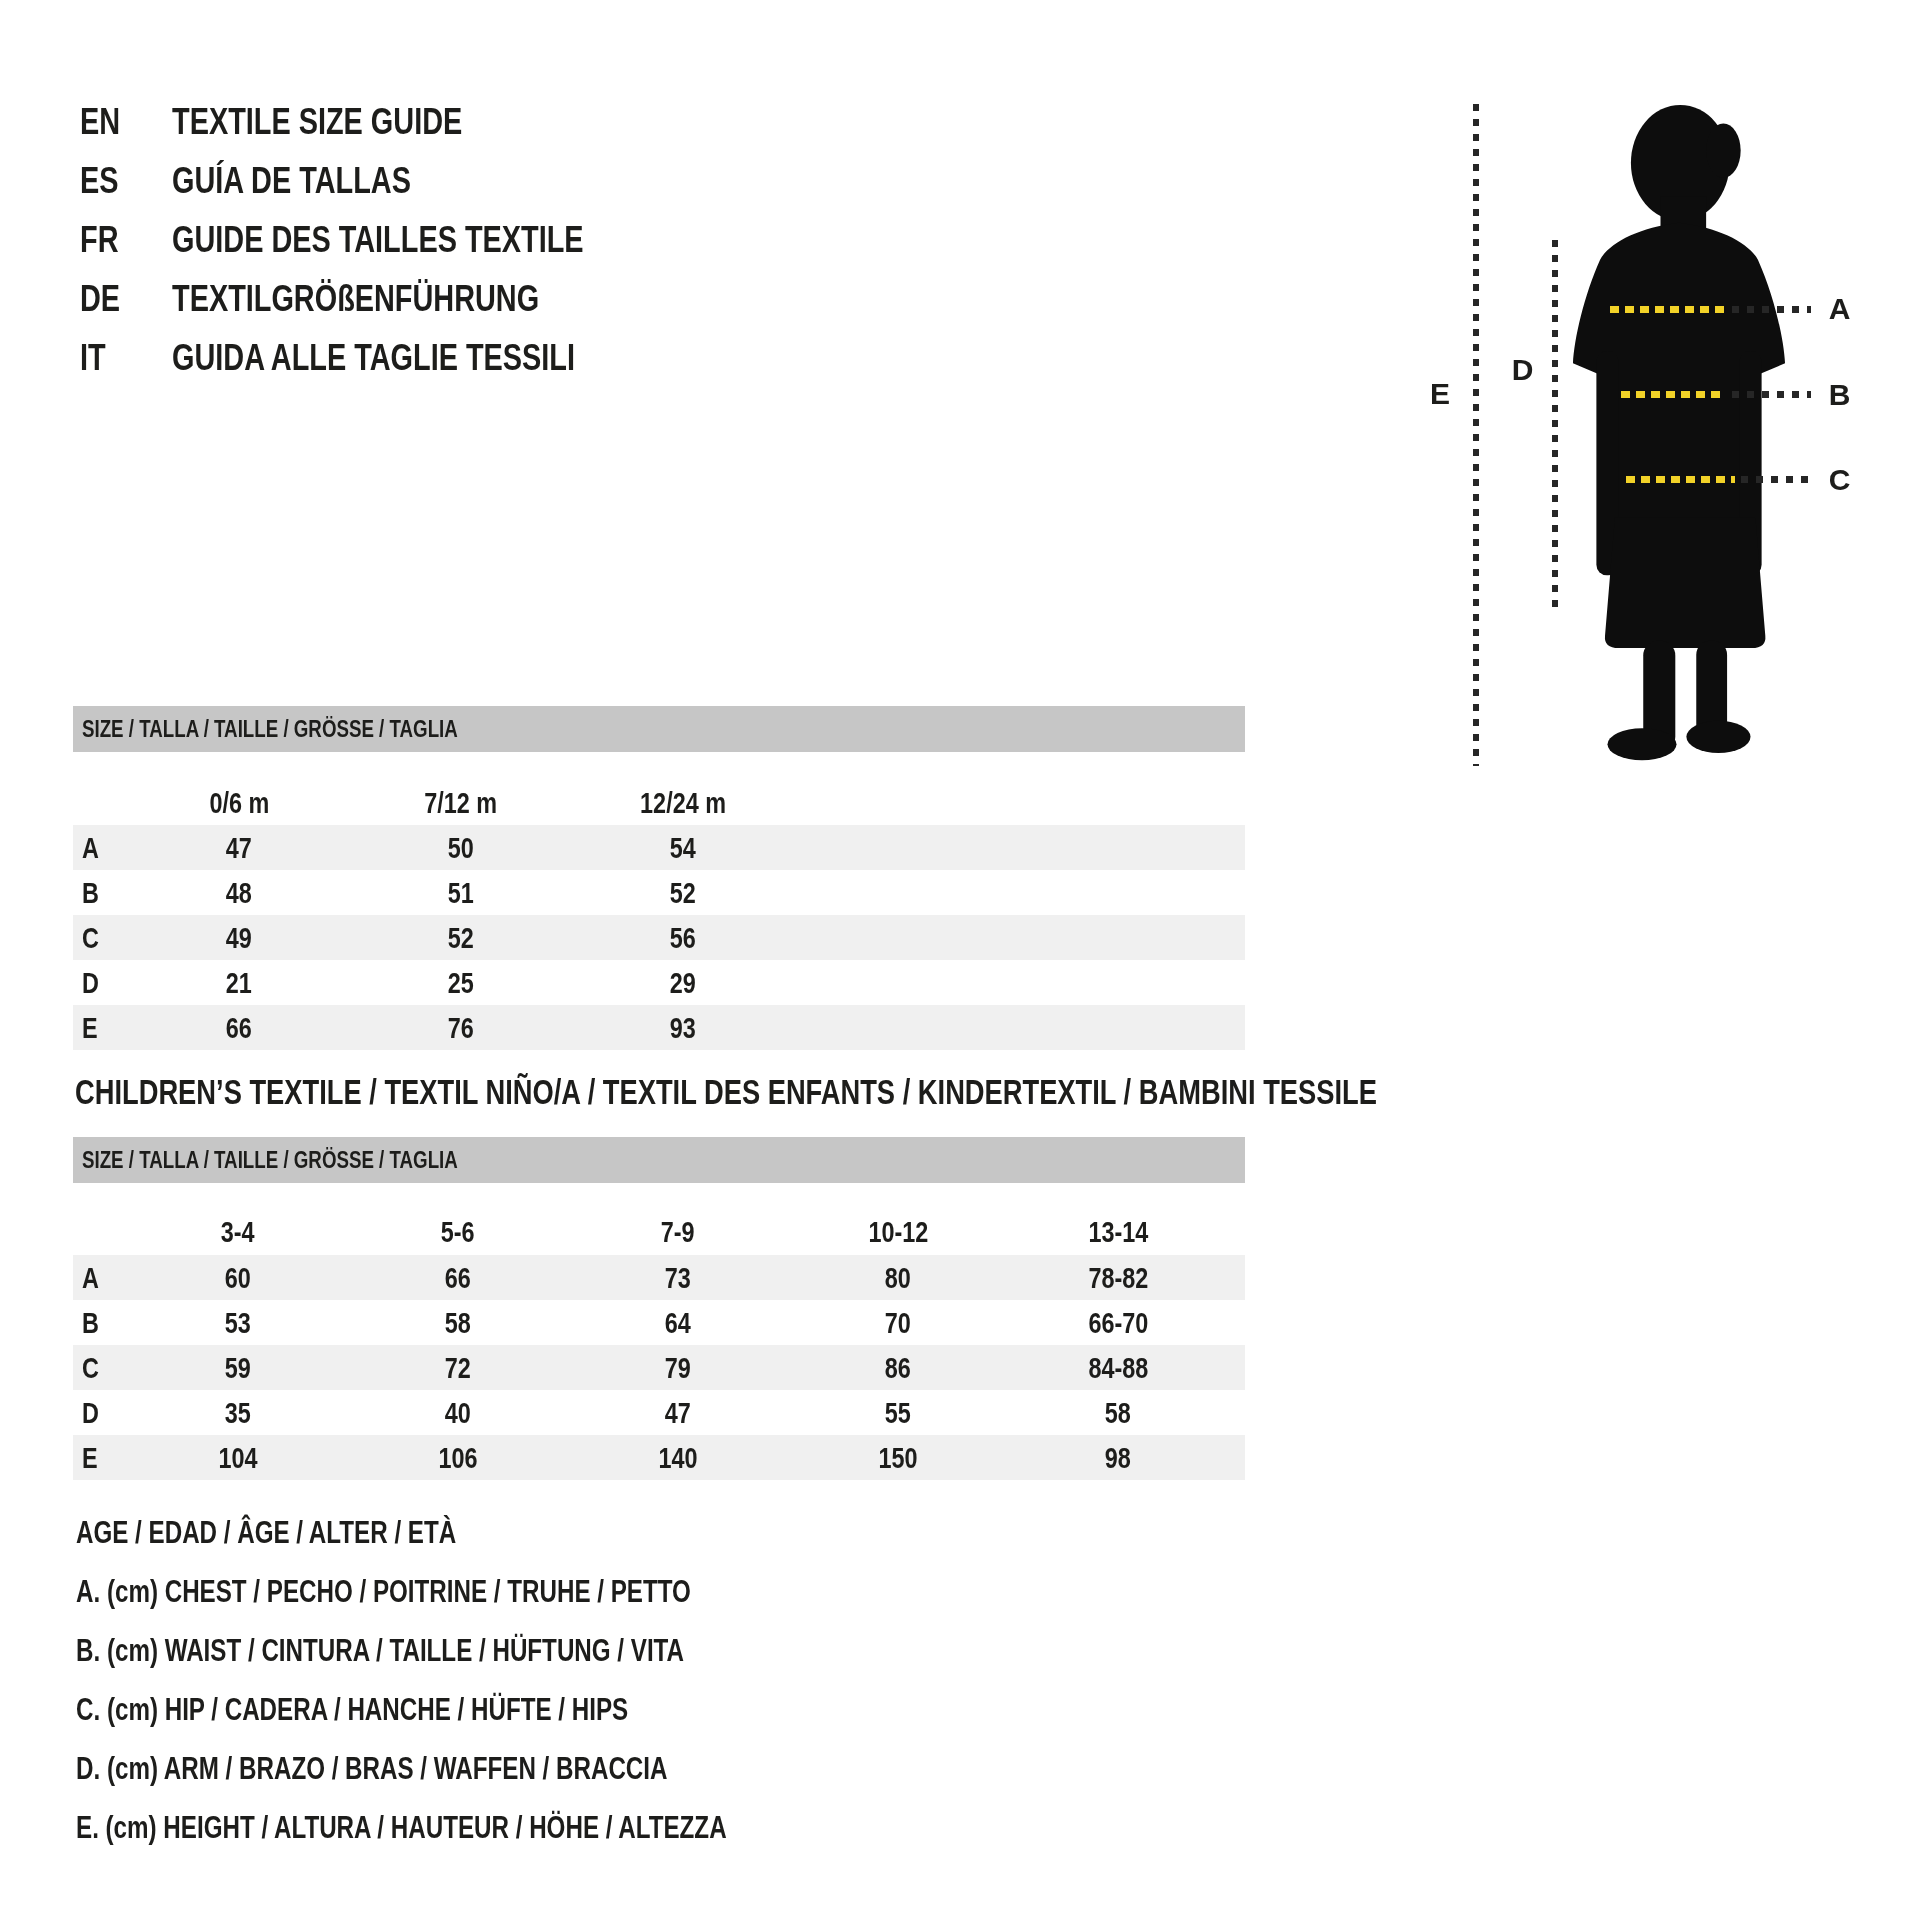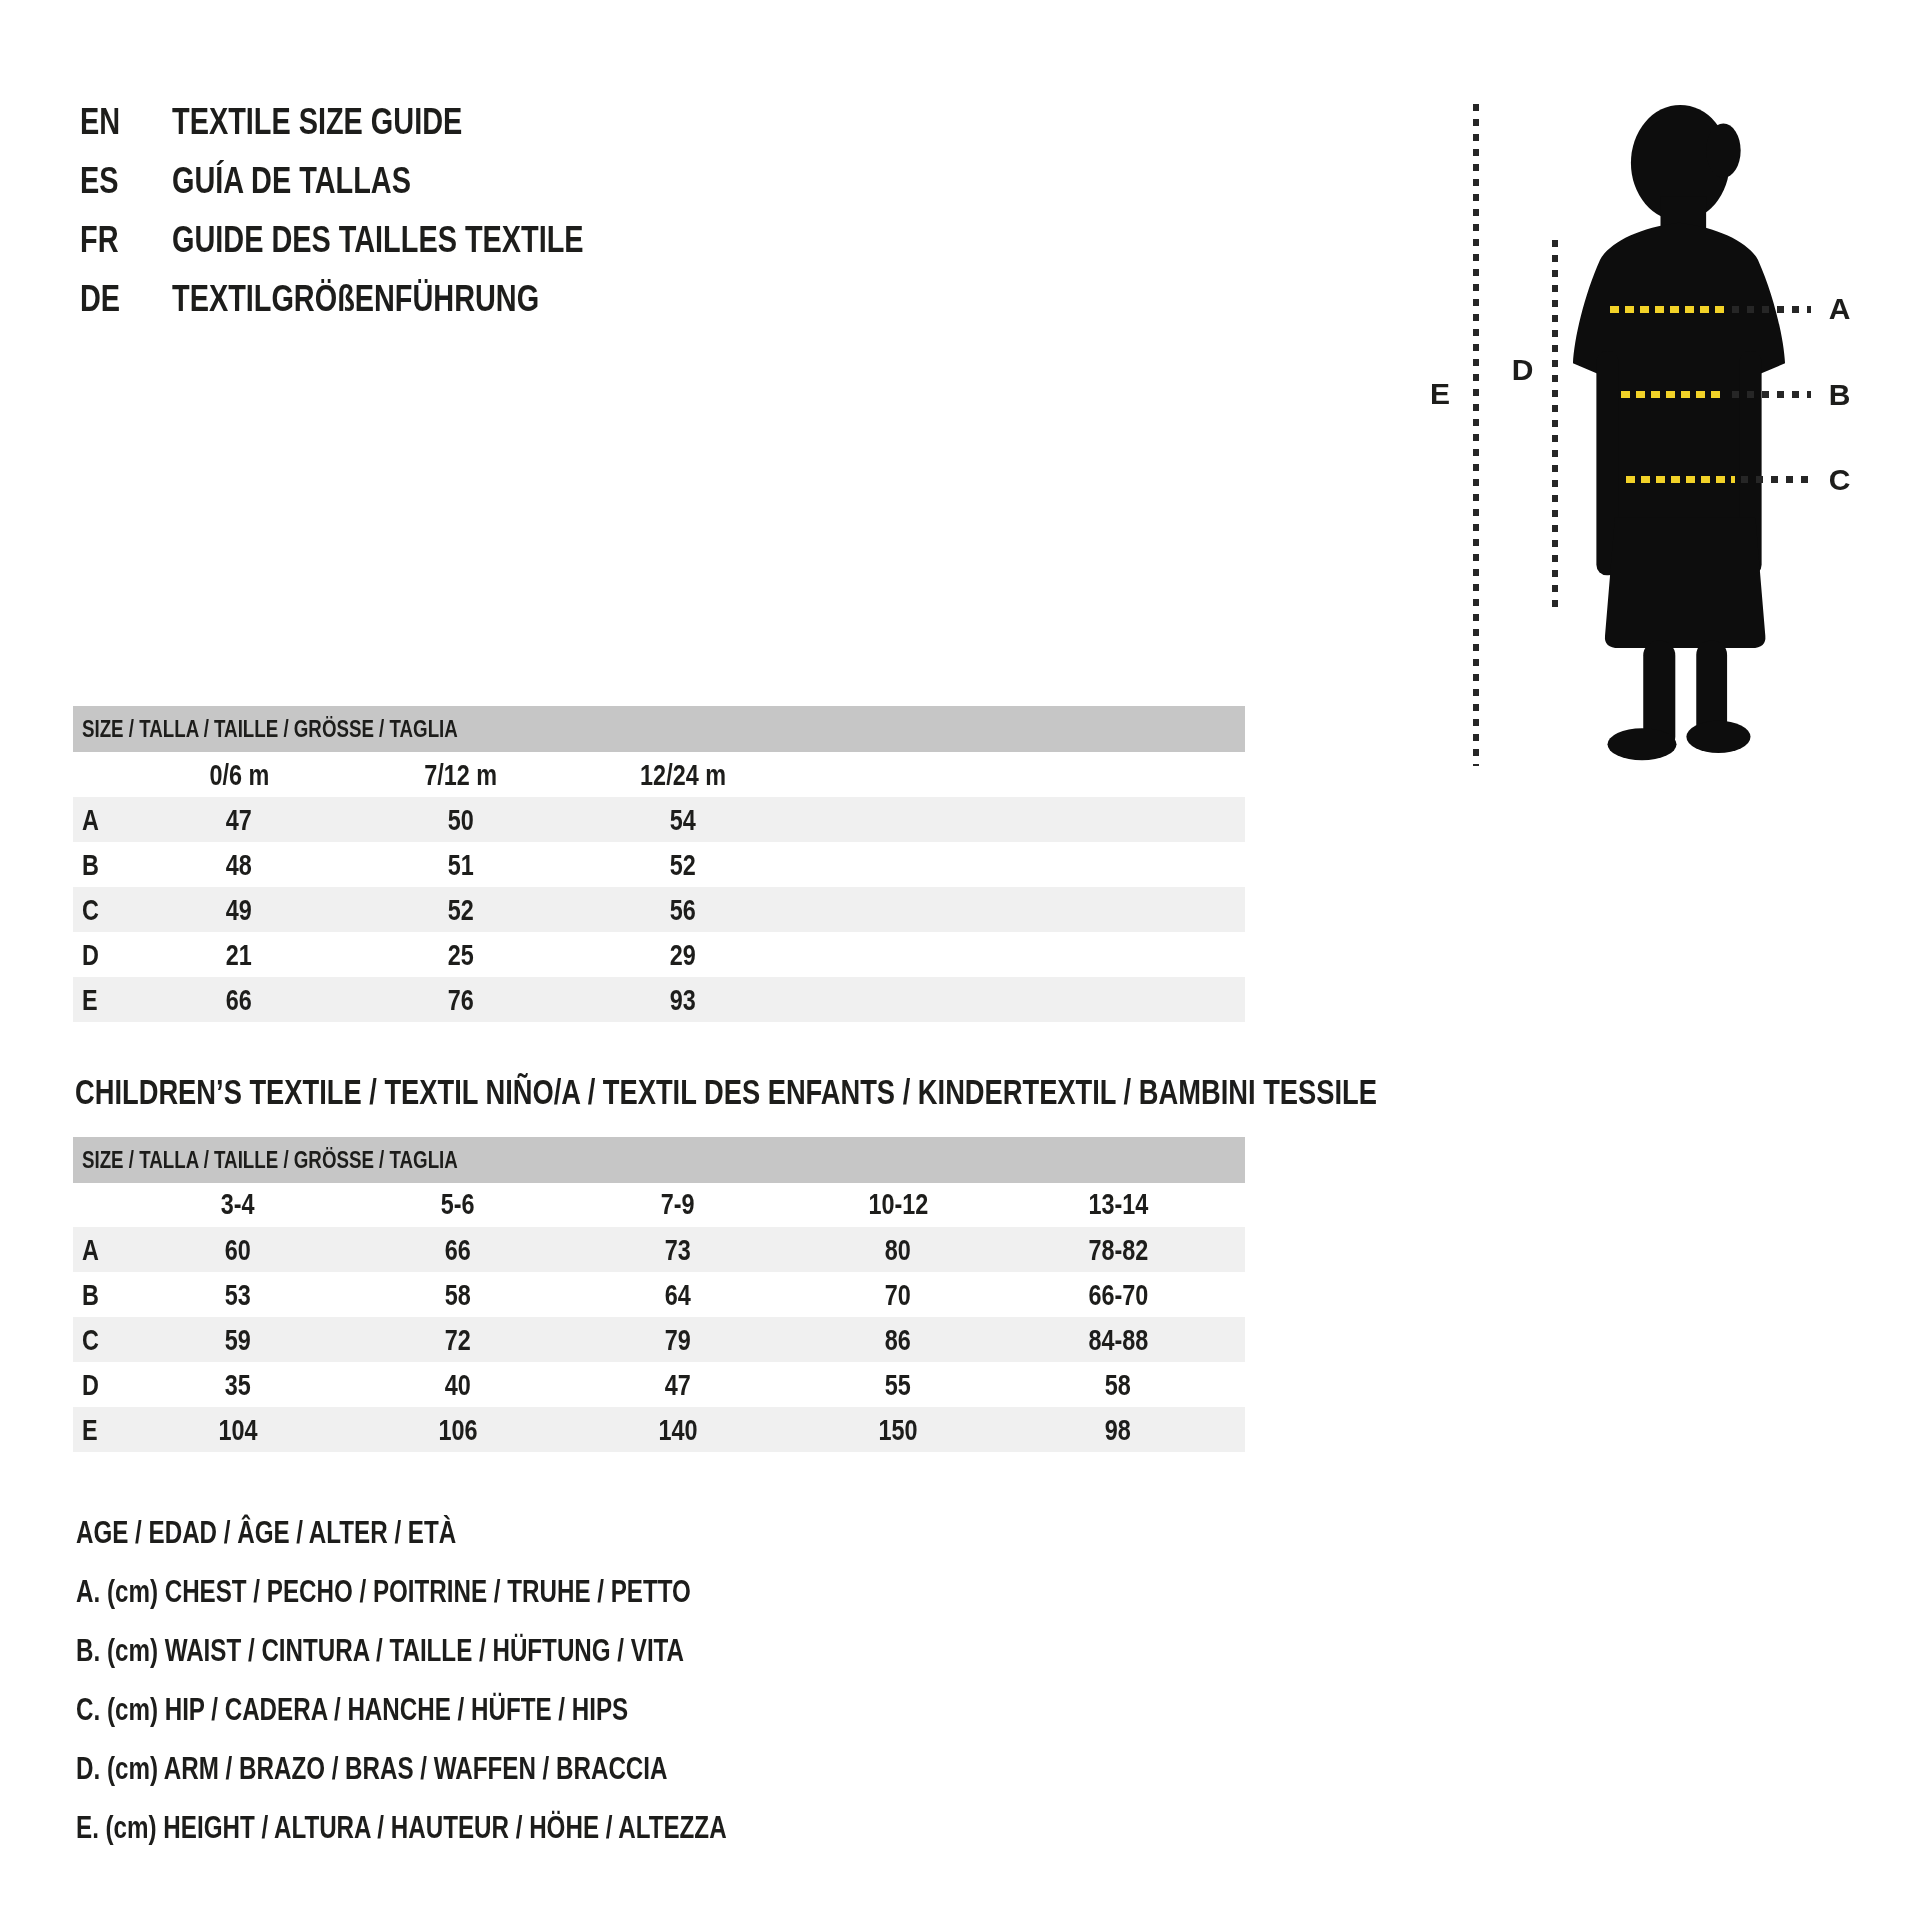--- a/index.html
+++ b/index.html
@@ -27,21 +27,21 @@
     position:absolute; left:73px; width:1172px; height:46px;
     background:#c6c6c6; display:flex; align-items:center;
     padding-left:8.6px; box-sizing:border-box;
     font-size:24px; font-weight:700;
   }
 
   
   .trow {
     position:absolute; left:73px; width:1172px; height:45px;
     display:flex; align-items:center;
-    font-size:30px; font-weight:700;
+    font-size:30px; font-weight:700;margin-top:28px;
   }
   .trow.zebra { background:#f0f0f0; }
   .trow .rlabel { width:55px; padding-left:8.6px; box-sizing:border-box; }
   .trow .cell { width:222px; text-align:center; }
   .trow .cell-c { width:220px; text-align:center;text-decoration:underline; }
 
   
   .legend-block { position:absolute; left:76px; top:1515px; }
   .legend-row { height:59px; display:flex; align-items:flex-start; font-size:31px; font-weight:700; }
 
@@ -76,20 +76,24 @@
       <span class="lang-code"><span class="cond">ES</span></span>
       <span class="cond">GUÍA DE TALLAS</span>
     </div>
     <div class="lang-row">
       <span class="lang-code"><span class="cond">FR</span></span>
       <span class="cond">GUIDE DES TAILLES TEXTILE</span>
     </div>
     <div class="lang-row">
       <span class="lang-code"><span class="cond">DE</span></span>
       <span class="cond">TEXTILGRÖßENFÜHRUNG</span>
+    </div>
+    <div class="lang-row">
+      <span class="lang-code"><span class="cond">IT</span></span>
+      <span class="cond">GUIDA ALLE TAGLIE TESSILI</span>
     </div>
   </div>
 
   <div class="figure">
     <div class="vline e"></div>
     <div class="vline d"></div>
 
     <svg class="sil" width="222" height="672" viewBox="0 0 360 1090">
       <g fill="#0d0d0d">
         <ellipse cx="182" cy="115" rx="80" ry="94"></ellipse>

